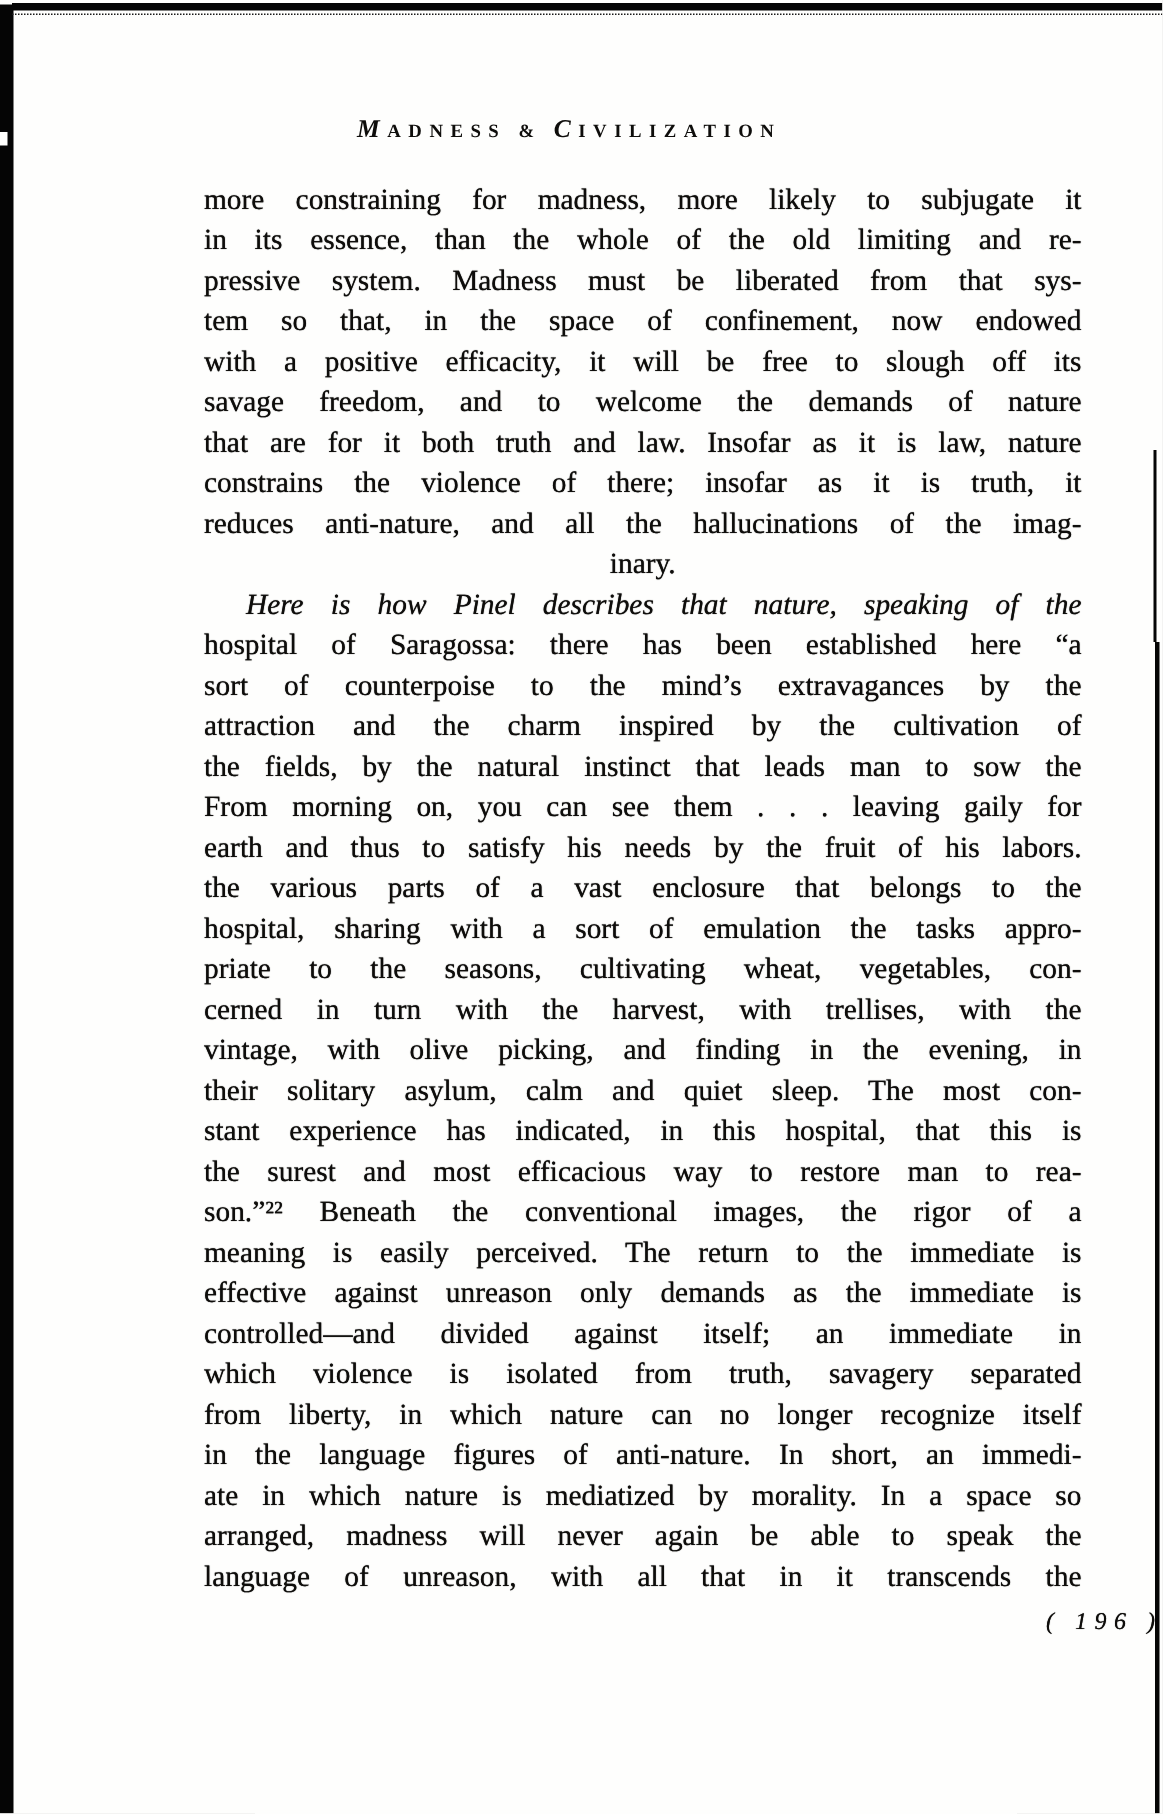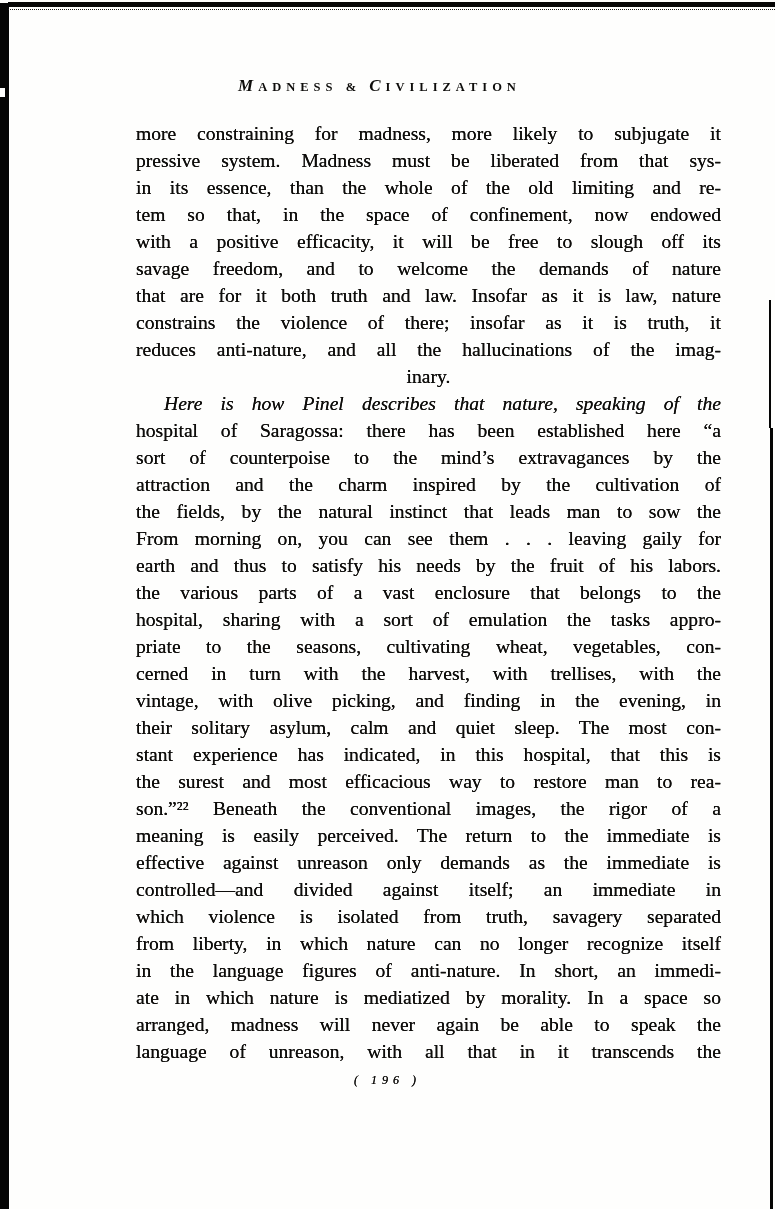--- a/index.html
+++ b/index.html
@@ -90,45 +90,45 @@
     text-align-last: justify;
   }
   .line.indent {
     text-indent: 28px;
     font-style: italic;
   }
   
   .folio {
     position: absolute;
     top: 1073px; left: 0; right: 0;
-    text-align: center;
+    text-align: right;
     font-style: italic;
-    font-size: 12px;
+    font-size: 16px;
     letter-spacing: 5px;
     text-shadow: 0 0 0.5px currentColor;
   }
 </style>
 </head>
 <body>
 
 <div class="page">
 
   <div class="scan-border-left"></div>
   <div class="scan-border-left-notch"></div>
   <div class="scan-border-top"></div>
   <div class="scan-border-top-dots"></div>
   <div class="scan-border-right-upper"></div>
   <div class="scan-border-right-lower"></div>
 
   <div class="running-head"><span class="lead-cap">M</span><span class="small-cap">ADNESS </span><span class="small-cap">&amp; </span><span class="lead-cap">C</span><span class="small-cap">IVILIZATION</span></div>
 
   <div class="body-text">
       <div class="line just">more constraining for madness, more likely to subjugate it</div>
+      <div class="line just">in its essence, than the whole of the old limiting and re-</div>
       <div class="line just">pressive system. Madness must be liberated from that sys-</div>
-      <div class="line just">in its essence, than the whole of the old limiting and re-</div>
       <div class="line just">tem so that, in the space of confinement, now endowed</div>
       <div class="line just">with a positive efficacity, it will be free to slough off its</div>
       <div class="line just">savage freedom, and to welcome the demands of nature</div>
       <div class="line just">that are for it both truth and law. Insofar as it is law, nature</div>
       <div class="line just">constrains the violence of there; insofar as it is truth, it</div>
       <div class="line just">reduces anti-nature, and all the hallucinations of the imag-</div>
       <div class="line">inary.</div>
       <div class="line just indent">Here is how Pinel describes that nature, speaking of the</div>
       <div class="line just">hospital of Saragossa: there has been established here “a</div>
       <div class="line just">sort of counterpoise to the mind’s extravagances by the</div>

